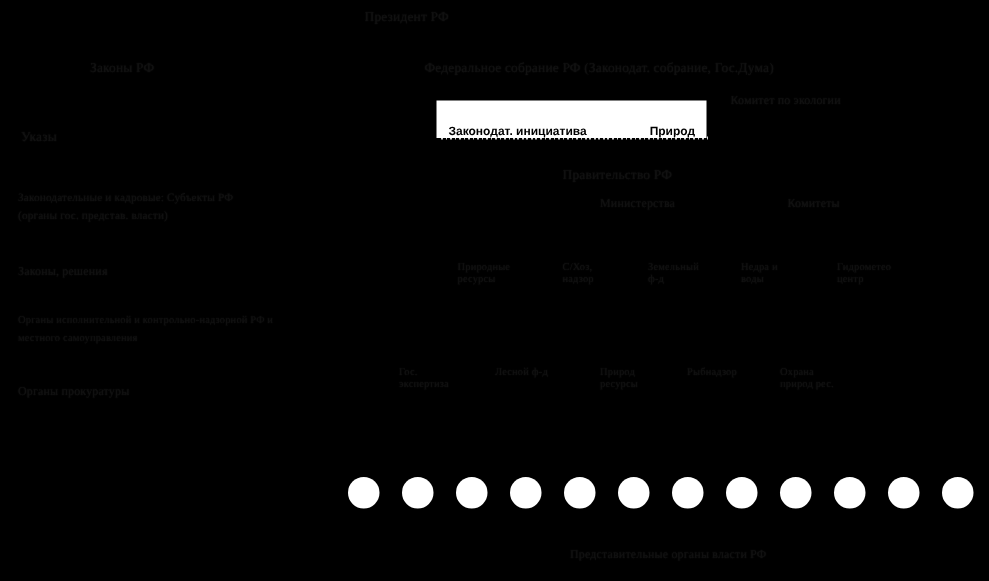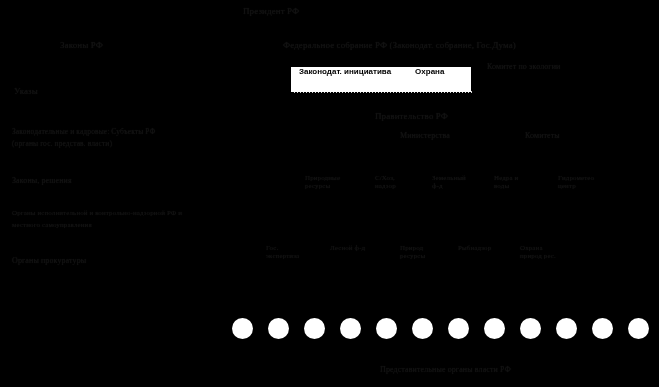--- a/index.html
+++ b/index.html
@@ -24,23 +24,24 @@
   .t75{font-size:7.5px;}
   .t7{font-size:7px;}
   .wrapbox{white-space:normal;}
 
   
   .callout{
     position:absolute;
     left:291px;top:67px;
     width:180px;height:25px;
     background:#fff;
-    display:flex;align-items:flex-start;
+    display:flex;align-items:flex-end;
     box-sizing:border-box;
     padding:0 8px;
+    gap:18px;
   }
   .callout .ci{
     font-family:"Liberation Sans","DejaVu Sans",sans-serif;
     font-weight:bold;font-size:8px;color:#000;
     white-space:pre;
   }
   .callout .ci.first{flex:0 0 auto;}
   .callout .ci.second{margin-left:24px;}
   .callout-shadow{
     position:absolute;left:294px;top:91px;width:180px;height:2px;
@@ -70,21 +71,21 @@
   <div class="txt t9" style="left:243px;top:6px;">Президент РФ</div>
 
   <div class="txt t9" style="left:60px;top:40px;">Законы РФ</div>
 
   <div class="txt t9" style="left:283px;top:40px;">Федеральное собрание РФ (Законодат. собрание, Гос.Дума)</div>
 
   <div class="txt t8" style="left:487px;top:62px;">Комитет по экологии</div>
 
   <div class="callout">
     <span class="ci first">Законодат. инициатива</span>
-    <span class="ci second">Охрана</span>
+    <span class="ci second">Природ</span>
   </div>
   <div class="callout-shadow"></div>
 
   <div class="txt t9" style="left:14px;top:86px;">Указы</div>
 
   <div class="txt t9" style="left:375px;top:111px;">Правительство РФ</div>
 
   <div class="txt t75" style="left:12px;top:128px;">Законодательные и кадровые: Субъекты РФ</div>
   <div class="txt t75" style="left:12px;top:140px;">(органы гос. представ. власти)</div>
 

